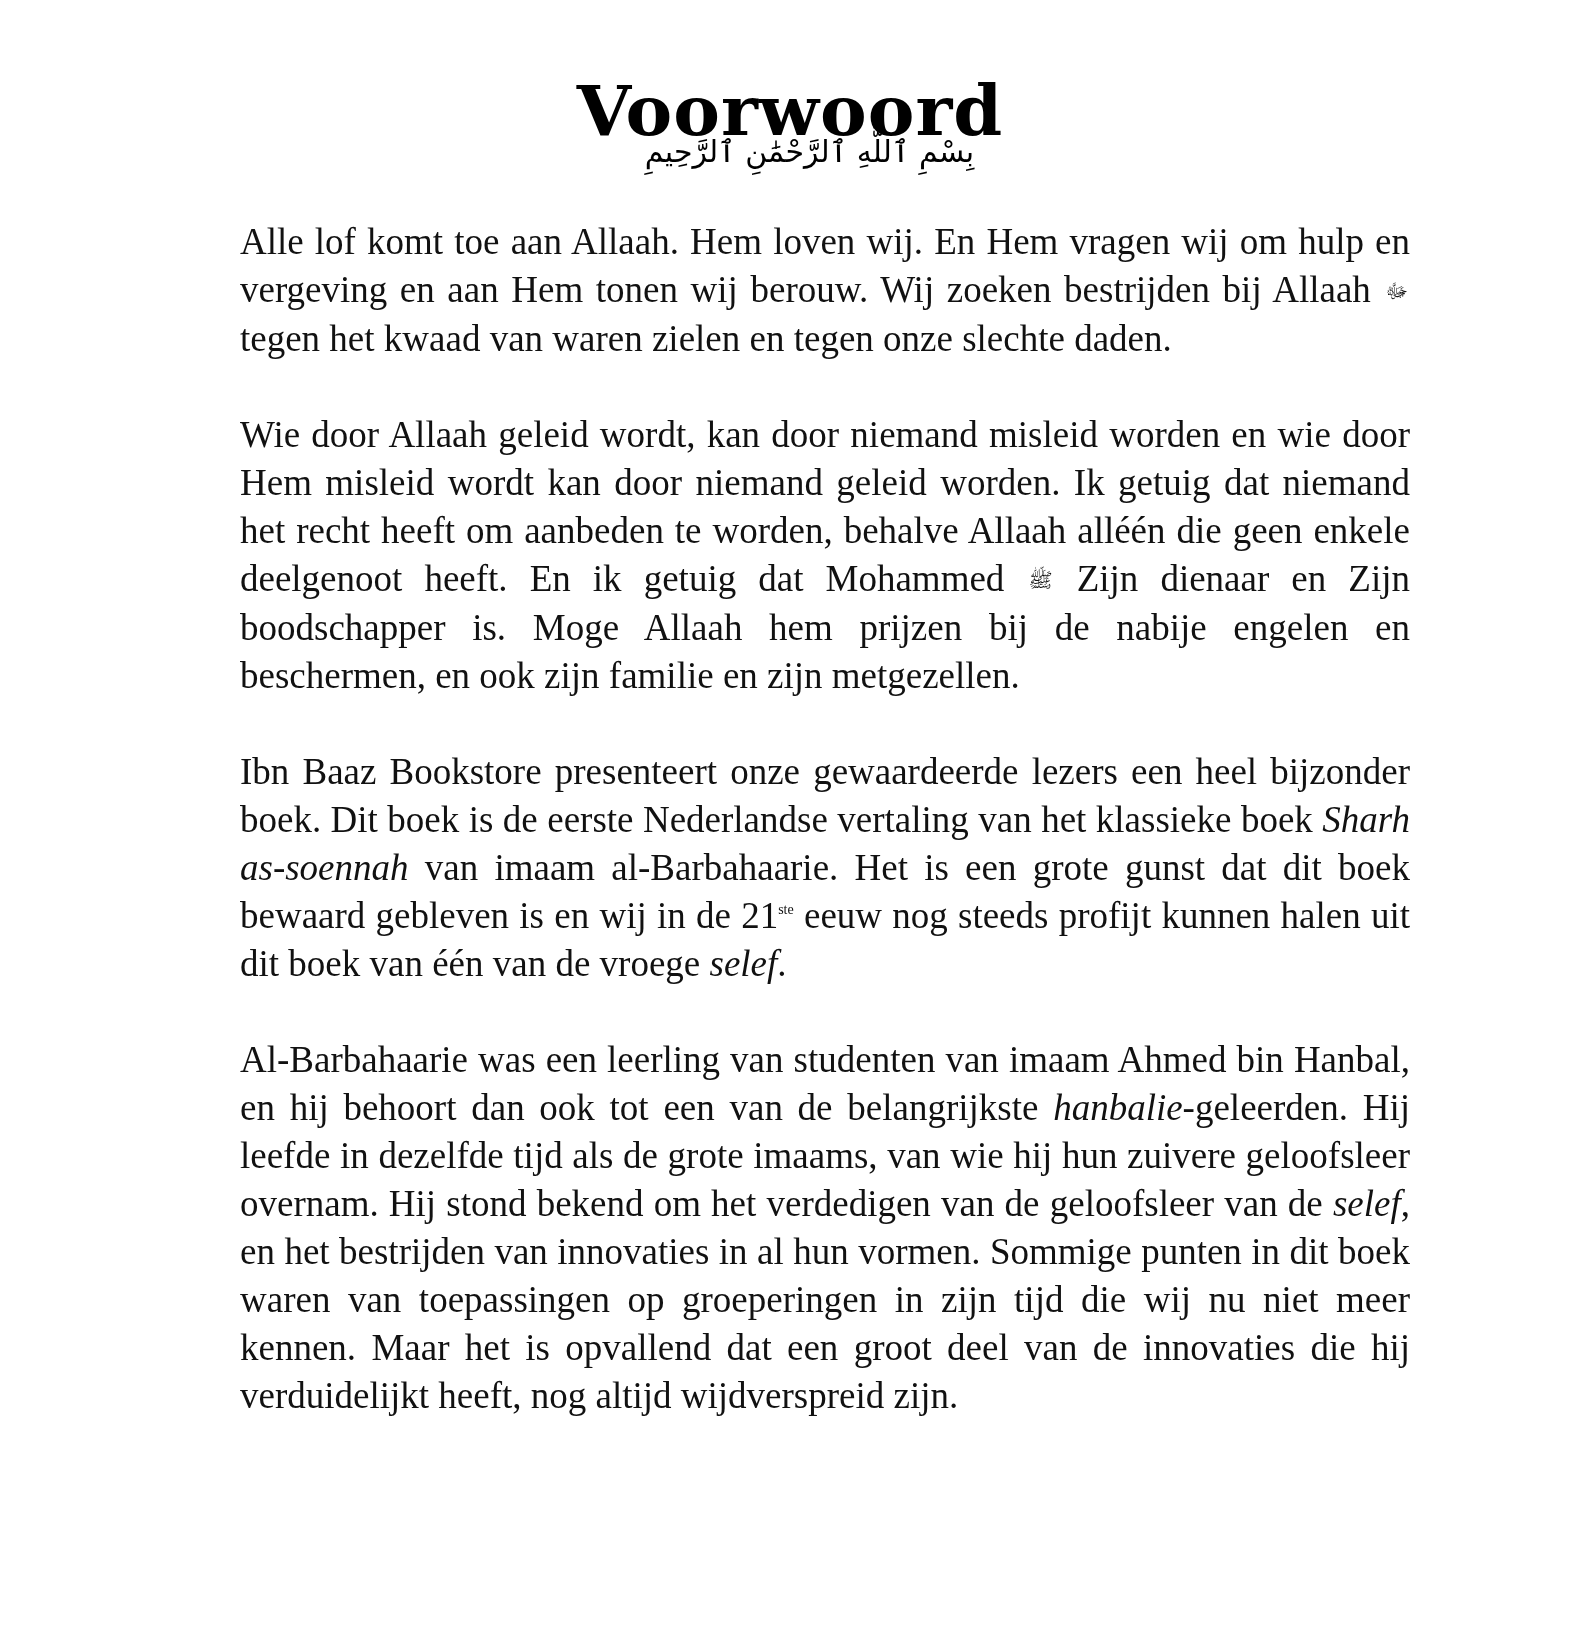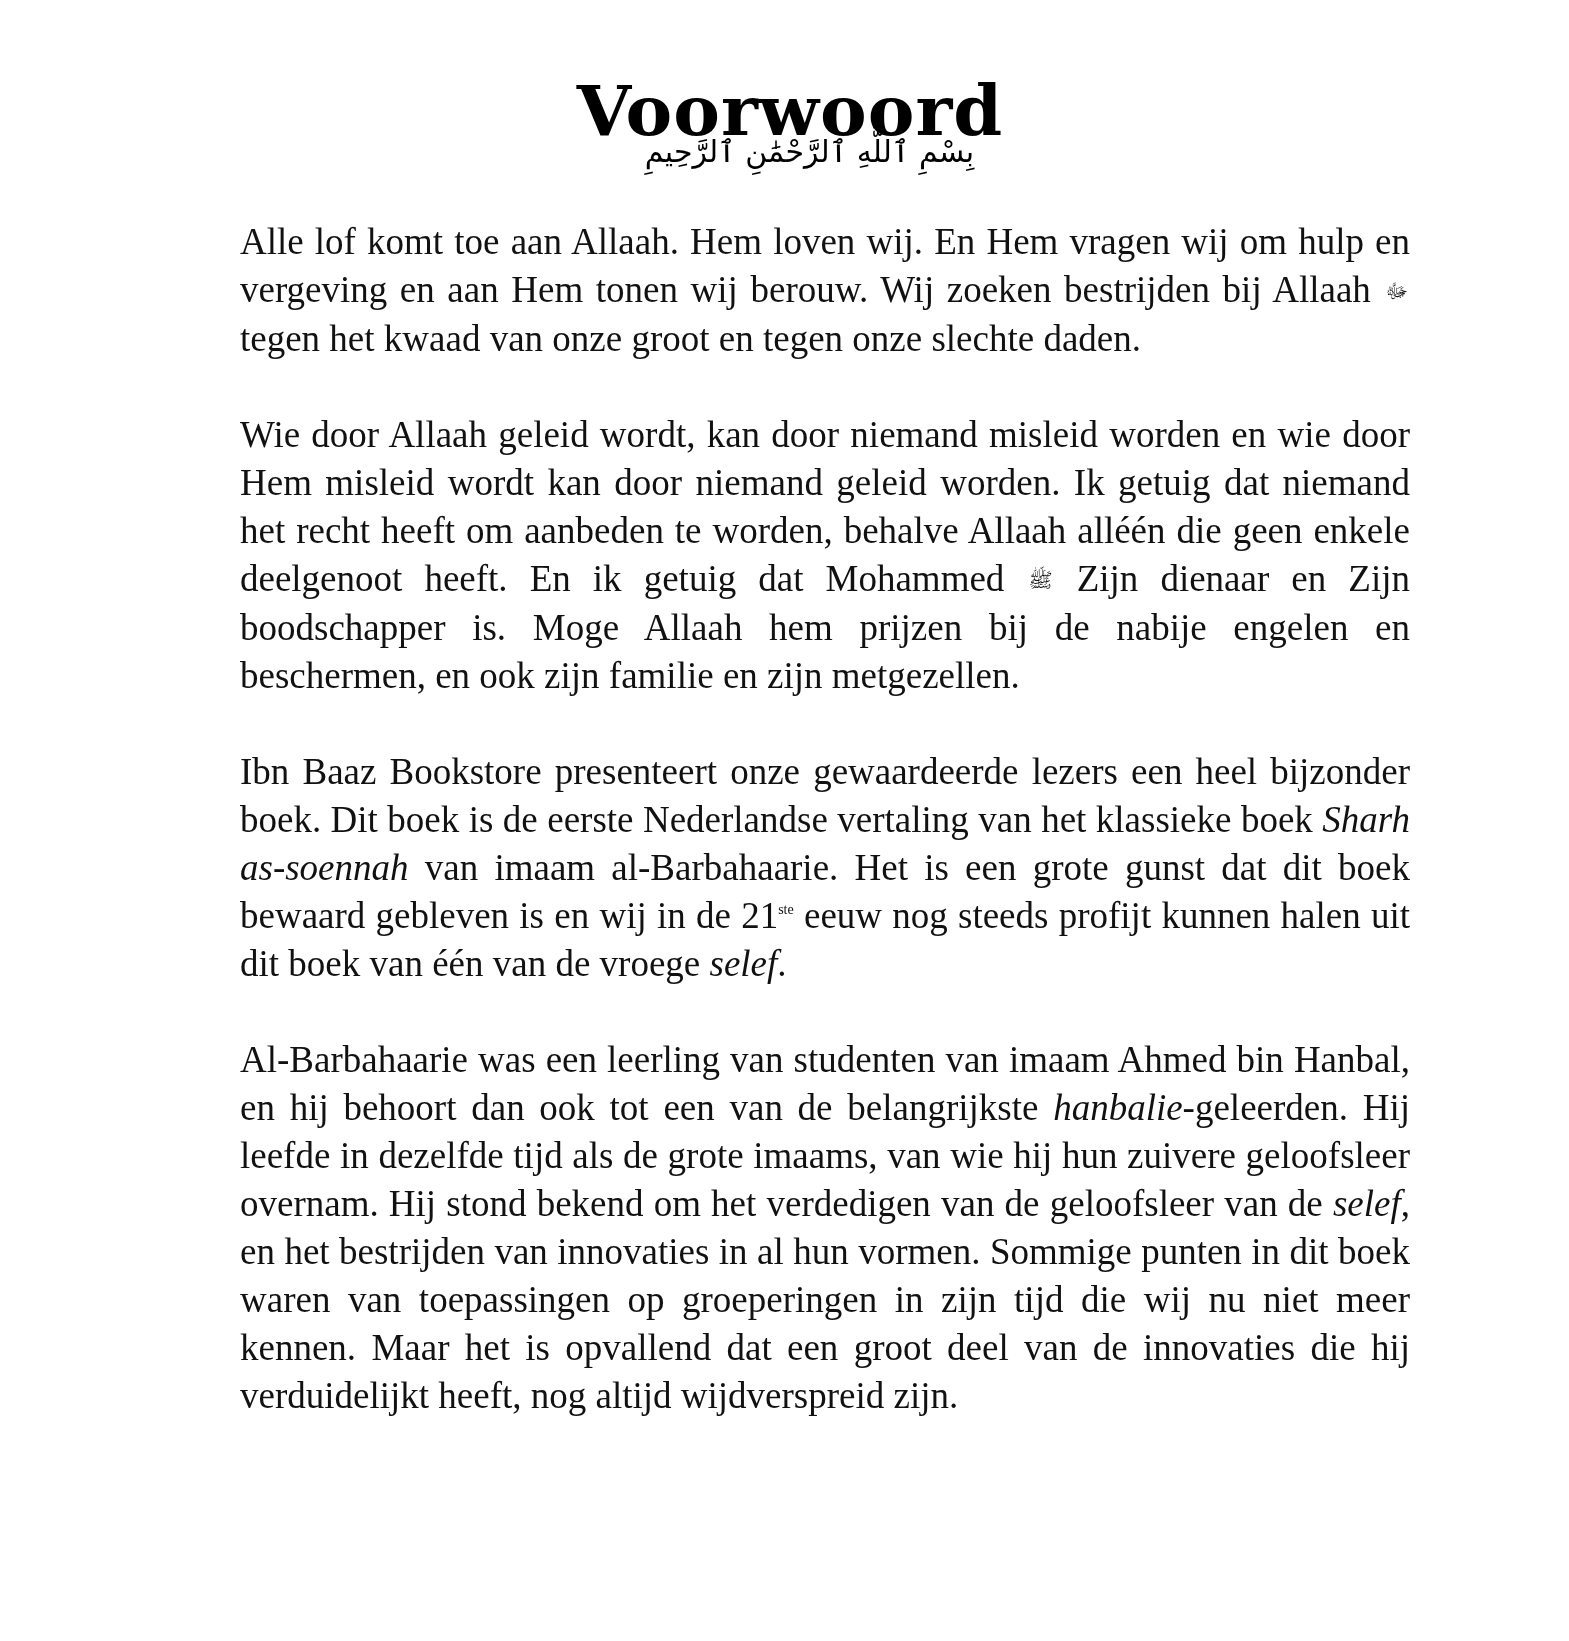--- a/index.html
+++ b/index.html
@@ -84,21 +84,21 @@
 <div class="page">
 
   <h1 class="title">Voorwoord</h1>
 
   <div class="basmala">
     <span>بِسْمِ ٱللَّهِ ٱلرَّحْمَٰنِ ٱلرَّحِيمِ</span>
   </div>
 
   <div class="body-text">
 
-    <p><span>Alle lof komt toe aan Allaah. Hem loven wij. En Hem vragen wij om hulp en vergeving en aan Hem tonen wij berouw. Wij zoeken bestrijden bij Allaah</span> <span class="honorific">ﷻ</span> <span>tegen het kwaad van onze groot en tegen onze slechte daden.</span></p>
+    <p><span>Alle lof komt toe aan Allaah. Hem loven wij. En Hem vragen wij om hulp en vergeving en aan Hem tonen wij berouw. Wij zoeken bestrijden bij Allaah</span> <span class="honorific">ﷻ</span> <span>tegen het kwaad van waren zielen en tegen onze slechte daden.</span></p>
 
     <p><span>Wie door Allaah geleid wordt, kan door niemand misleid worden en wie door Hem misleid wordt kan door niemand geleid worden. Ik getuig dat niemand het recht heeft om aanbeden te worden, behalve Allaah alléén die geen enkele deelgenoot heeft. En ik getuig dat Mohammed</span> <span class="honorific">ﷺ</span> <span>Zijn dienaar en Zijn boodschapper is. Moge Allaah hem prijzen bij de nabije engelen en beschermen, en ook zijn familie en zijn metgezellen.</span></p>
 
     <p><span>Ibn Baaz Bookstore presenteert onze gewaardeerde lezers een heel bijzonder boek. Dit boek is de eerste Nederlandse vertaling van het klassieke boek </span><span class="ital">Sharh as-soennah</span><span> van imaam al-Barbahaarie. Het is een grote gunst dat dit boek bewaard gebleven is en wij in de 21</span><sup class="ord">ste</sup><span> eeuw nog steeds profijt kunnen halen uit dit boek van één van de vroege </span><span class="ital">selef</span><span>.</span></p>
 
     <p><span>Al-Barbahaarie was een leerling van studenten van imaam Ahmed bin Hanbal, en hij behoort dan ook tot een van de belangrijkste </span><span class="ital">hanbalie</span><span>-geleerden. Hij leefde in dezelfde tijd als de grote imaams, van wie hij hun zuivere geloofsleer overnam. Hij stond bekend om het verdedigen van de geloofsleer van de </span><span class="ital">selef</span><span>, en het bestrijden van innovaties in al hun vormen. Sommige punten in dit boek waren van toepassingen op groeperingen in zijn tijd die wij nu niet meer kennen. Maar het is opvallend dat een groot deel van de innovaties die hij verduidelijkt heeft, nog altijd wijdverspreid zijn.</span></p>
 
   </div>
 </div>
 

